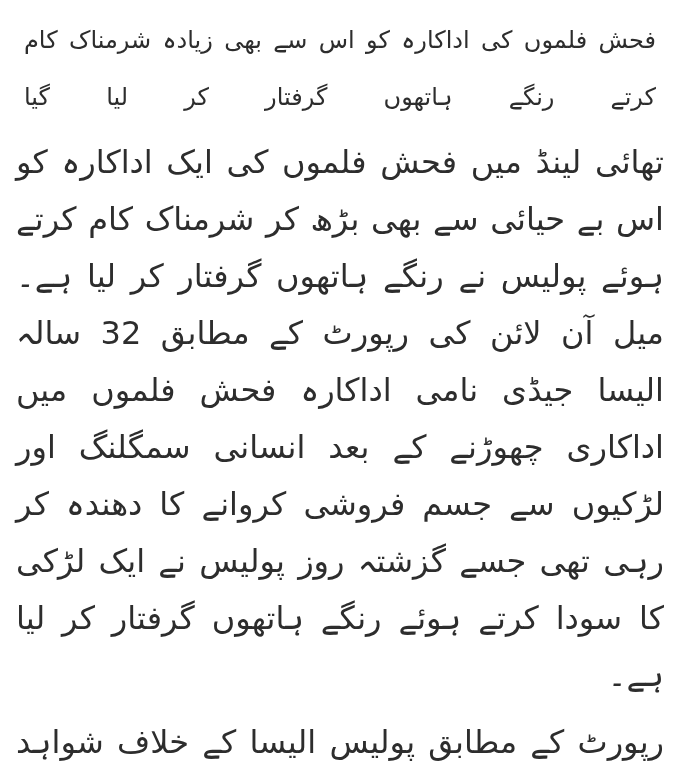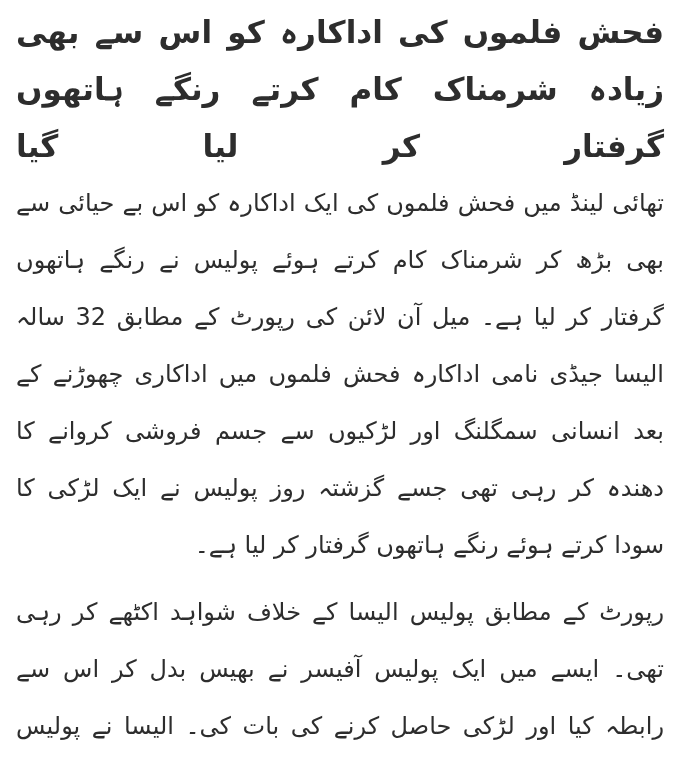--- a/index.html
+++ b/index.html
@@ -15,29 +15,29 @@
   .article {
     direction: rtl;
     unicode-bidi: embed;
     box-sizing: border-box;
     width: 680px;
     padding: 4px 16px 0 16px;
     font-family: "DejaVu Sans", sans-serif;
     color: #2d2d2d;
   }
   .headline {
-    font-size: 31px;
-    font-weight: bold;
+    font-size: 24px;
+    font-weight: normal;
     line-height: 57px;
     text-align: justify;
     text-align-last: justify;
-    margin: 0;
+    margin: 8px;
   }
   .para {
-    font-size: 24px;
+    font-size: 32px;
     font-weight: normal;
     line-height: 57px;
     text-align: justify;
     margin: 0 0 10px 0;
   }
   .para:last-child {
     margin-bottom: 0;
   }
 </style>
 </head>

